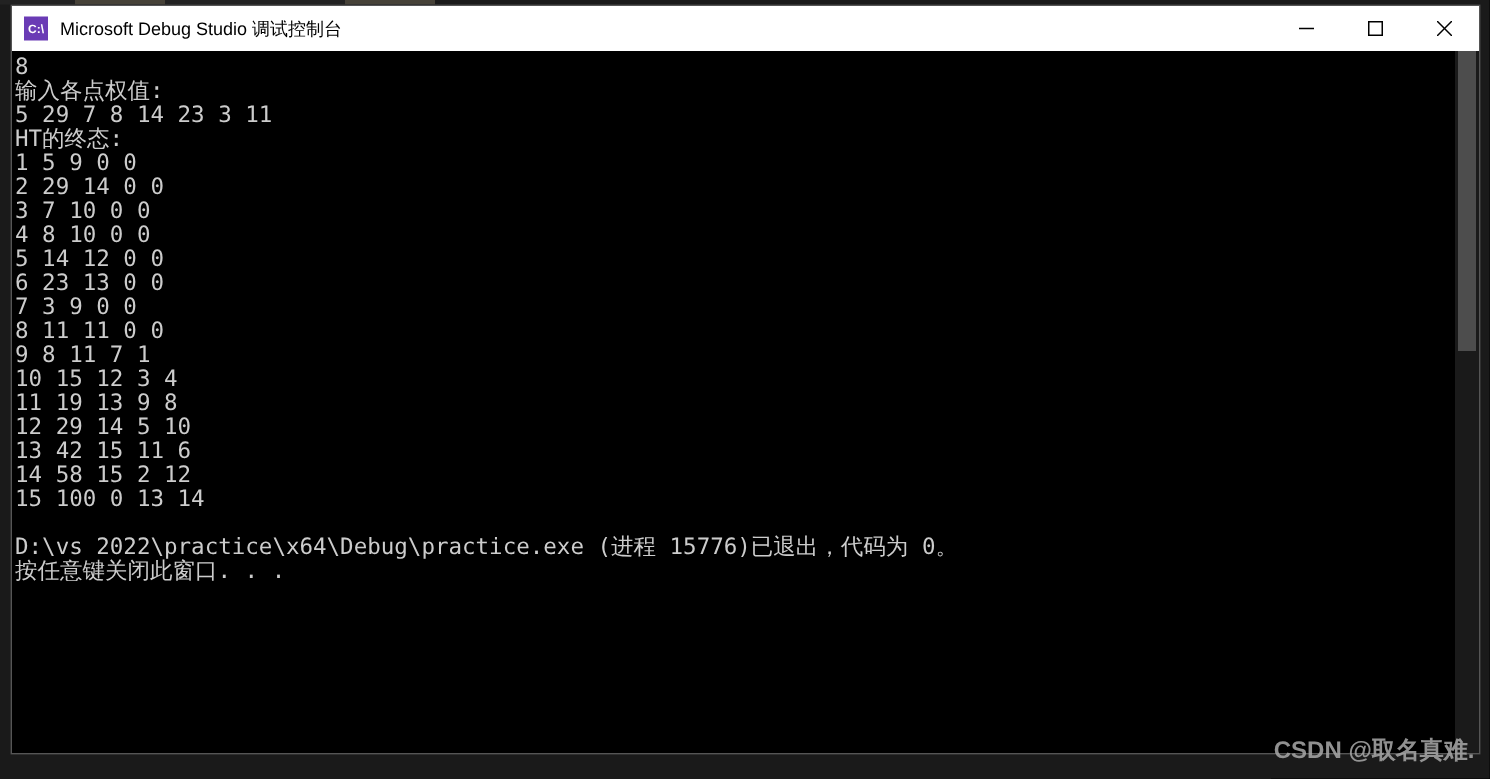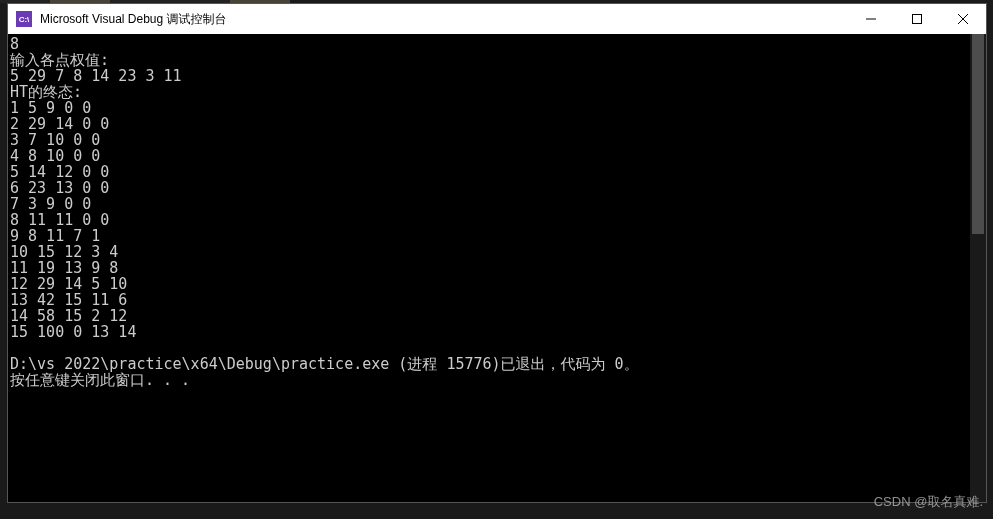--- a/index.html
+++ b/index.html
@@ -94,23 +94,24 @@
       left: 2px;
       width: 12px;
       height: 200px;
       background: #4d4d4d;
     }
     .watermark {
       position: absolute;
       bottom: 8px;
       right: 10px;
       color: #aaa;
-      font-size: 13px;
+      font-size: 16px;
       font-family: sans-serif;
       opacity: 0.85;
+      font-weight: bold;
     }
     .topstrip {
       position: absolute;
       top: 0;
       left: 0;
       width: 993px;
       height: 3px;
       display: flex;
     }
     .topstrip div {
@@ -123,21 +124,21 @@
 <div class="topstrip">
   <div style="width:50px;background:#222"></div>
   <div style="width:60px;background:#464238"></div>
   <div style="width:120px;background:#222"></div>
   <div style="width:60px;background:#464238"></div>
 </div>
 
 <div class="window">
   <div class="titlebar">
     <div class="titlebar-icon">C:\</div>
-    <div class="titlebar-title">Microsoft Visual Debug 调试控制台</div>
+    <div class="titlebar-title">Microsoft Debug Studio 调试控制台</div>
     <div class="titlebar-controls">
       <div class="titlebar-btn">
         <svg viewBox="0 0 10 10">
             <line x1="0" y1="5" x2="10" y2="5" stroke="#000" stroke-width="1"></line>
           </svg>
       </div>
       <div class="titlebar-btn">
         <svg viewBox="0 0 10 10">
             <rect x="0.5" y="0.5" width="9" height="9" fill="none" stroke="#000" stroke-width="1"></rect>
           </svg>

